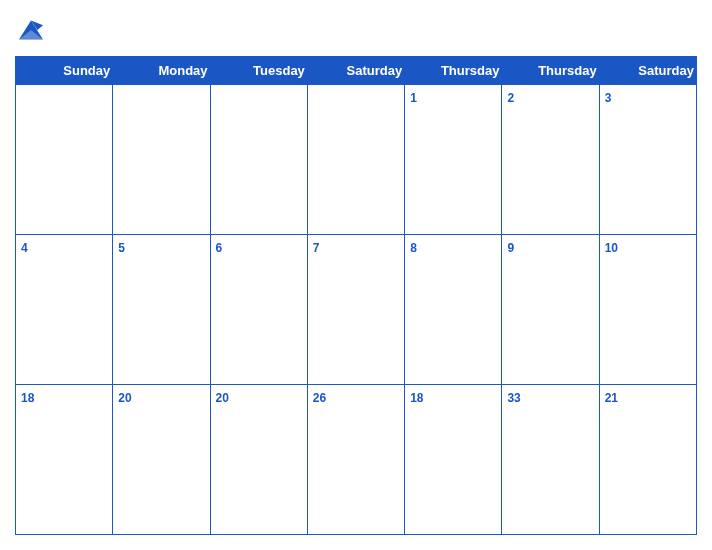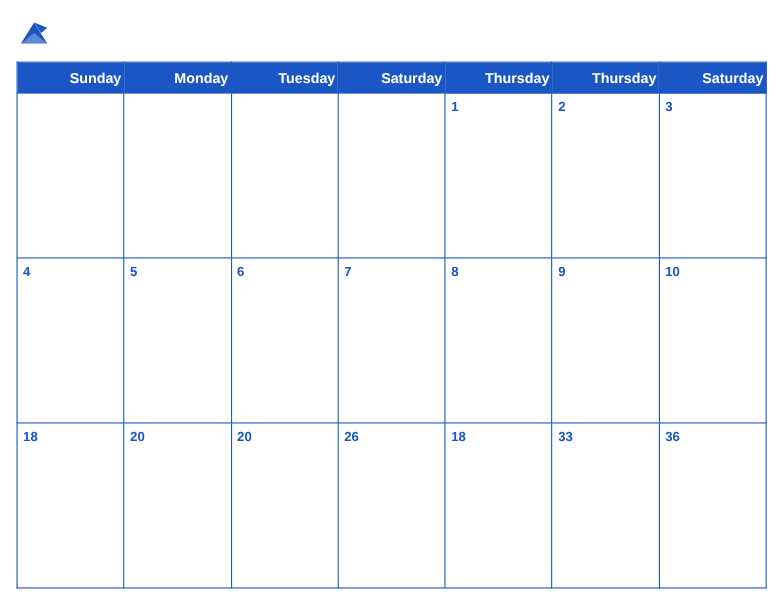--- a/index.html
+++ b/index.html
@@ -158,16 +158,16 @@
         <td><span class="day-number">9</span></td>
         <td><span class="day-number">10</span></td>
       </tr>
       <tr>
         <td><span class="day-number">18</span></td>
         <td><span class="day-number">20</span></td>
         <td><span class="day-number">20</span></td>
         <td><span class="day-number">26</span></td>
         <td><span class="day-number">18</span></td>
         <td><span class="day-number">33</span></td>
-        <td><span class="day-number">36</span></td>
+        <td><span class="day-number">21</span></td>
       </tr>
     </tbody>
 </table>
 
 </body></html>

